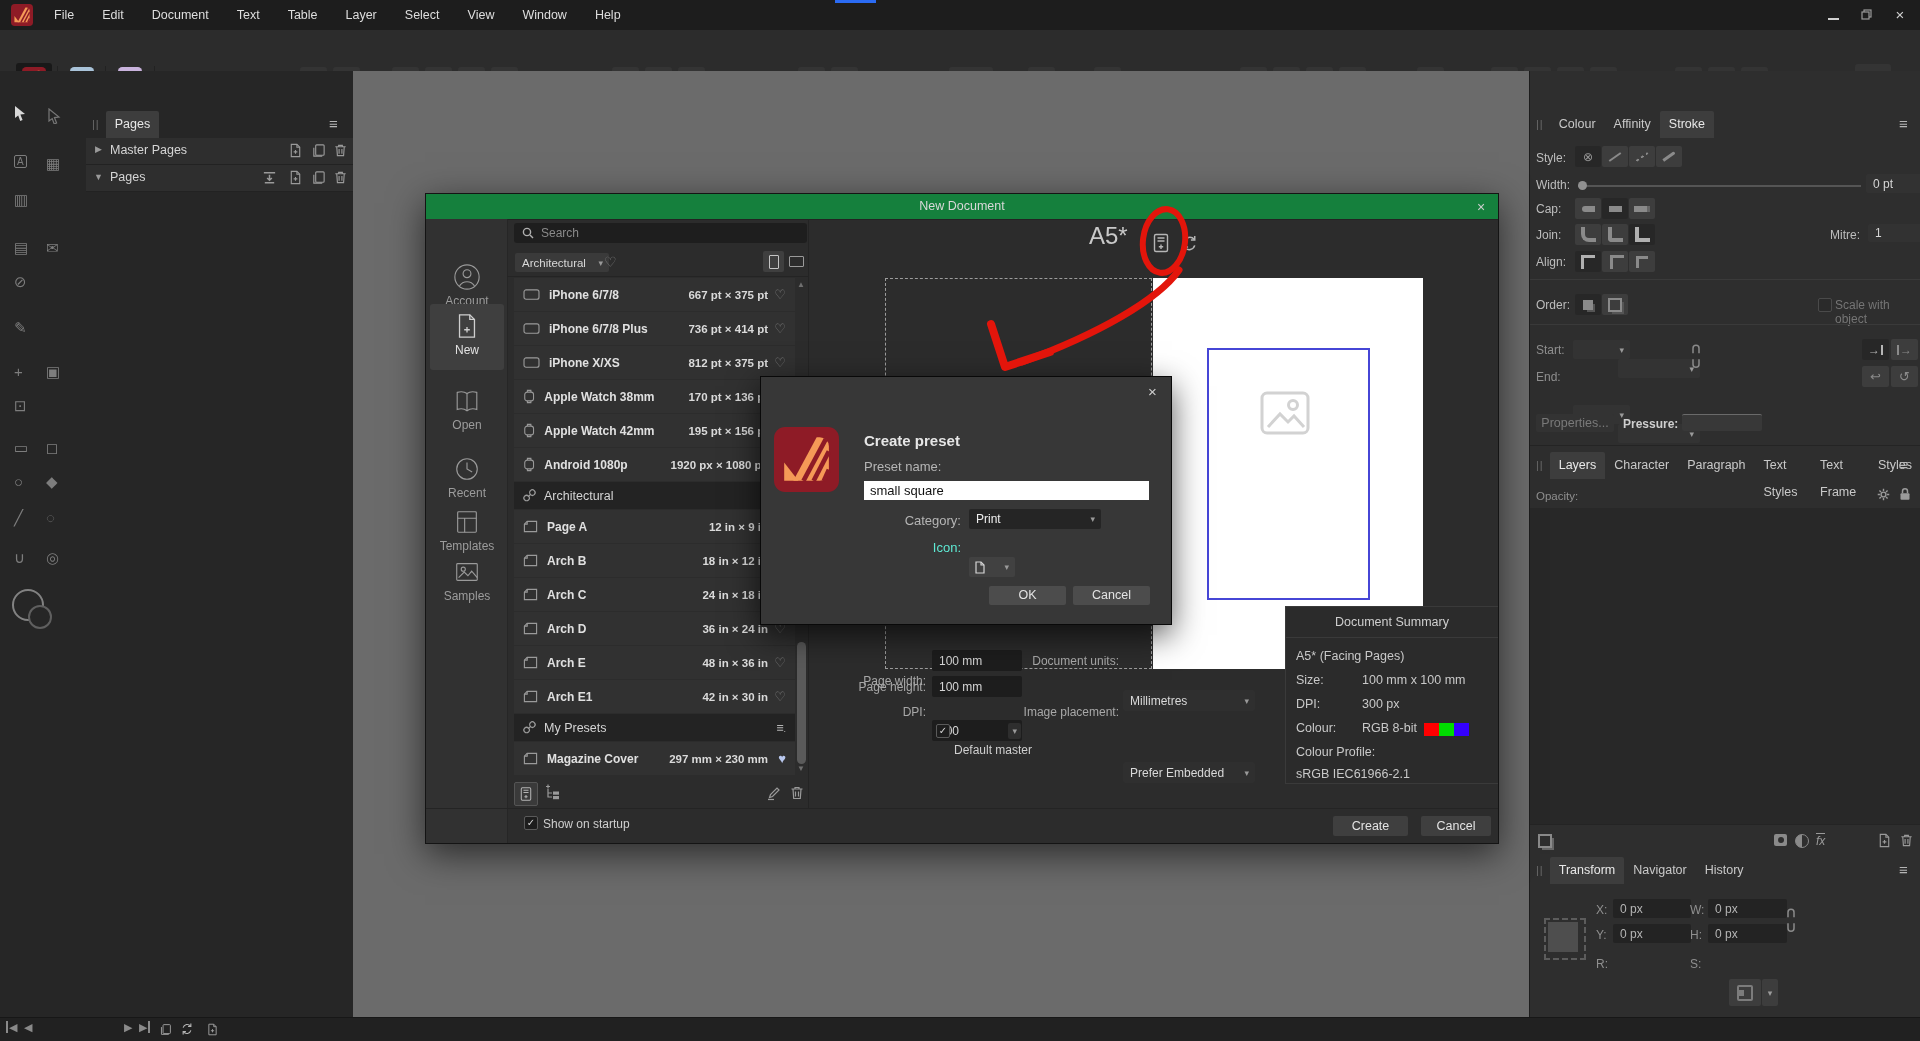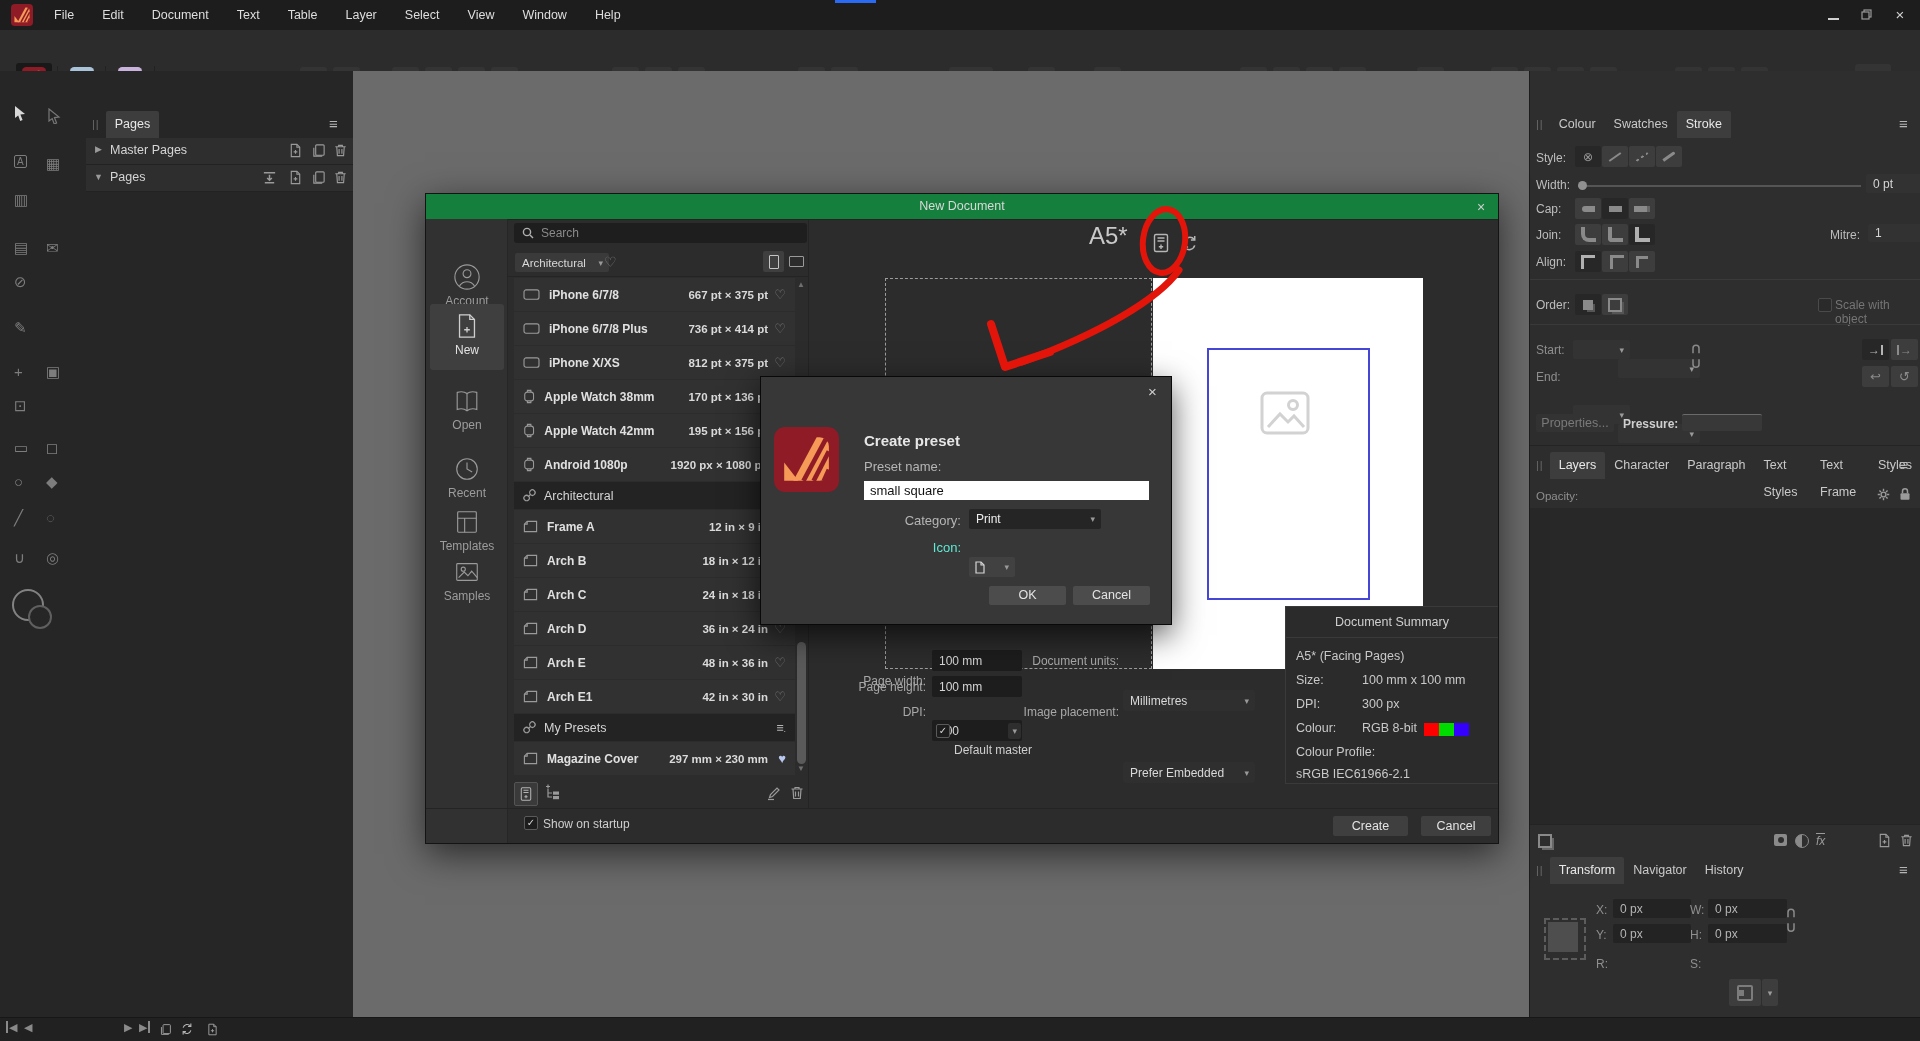--- a/index.html
+++ b/index.html
@@ -265,21 +265,21 @@
   </div>
 
   <div id="canvas" class="abs" style="left:353px;top:71px;width:1176px;height:946px;background:#6b6b6b;"></div>
 
   <div id="rightpanels" class="abs">
 
     <div class="tabrow" style="left:6px;top:40px;">
       <span class="grip">||</span>
       <span style="display:flex;">
           <span class="tab">Colour</span>
-          <span class="tab">Swatches</span>
+          <span class="tab">Affinity</span>
           <span class="tab active">Stroke</span>
         </span>
     </div>
     <span class="burger" style="left:369px;top:44px;">≡</span>
 
     <span class="abs" style="left:6px;top:80px;color:#bdbdbd;">Style:</span>
     <div class="abs pbtn sel" style="left:45px;top:75px;width:26px;height:21px;">
         <span style="color:#9a9a9a;font-size:12px;">⊗</span>
       </div>
     <div class="abs pbtn" style="left:72px;top:75px;width:26px;height:21px;">
@@ -675,21 +675,21 @@
           </span>
           <span style="flex:1;">Architectural</span>
         </div>
         <div class="preset-row">
           <span>
             <svg width="15" height="15" viewBox="0 0 16 14" stroke="#9a9a9a" fill="none" stroke-width="1.2">
               <path d="M4.5 1.5h10v11h-13v-8z"></path>
               <path d="M1.5 4.5h3v-3"></path>
             </svg>
           </span>
-          <span class="nm">Frame A</span>
+          <span class="nm">Page A</span>
           <span class="sz">12 in × 9 in</span>
           <span class="ht" style="">♡</span>
         </div>
         <div class="preset-row">
           <span>
             <svg width="15" height="15" viewBox="0 0 16 14" stroke="#9a9a9a" fill="none" stroke-width="1.2">
               <path d="M4.5 1.5h10v11h-13v-8z"></path>
               <path d="M1.5 4.5h3v-3"></path>
             </svg>
           </span>

